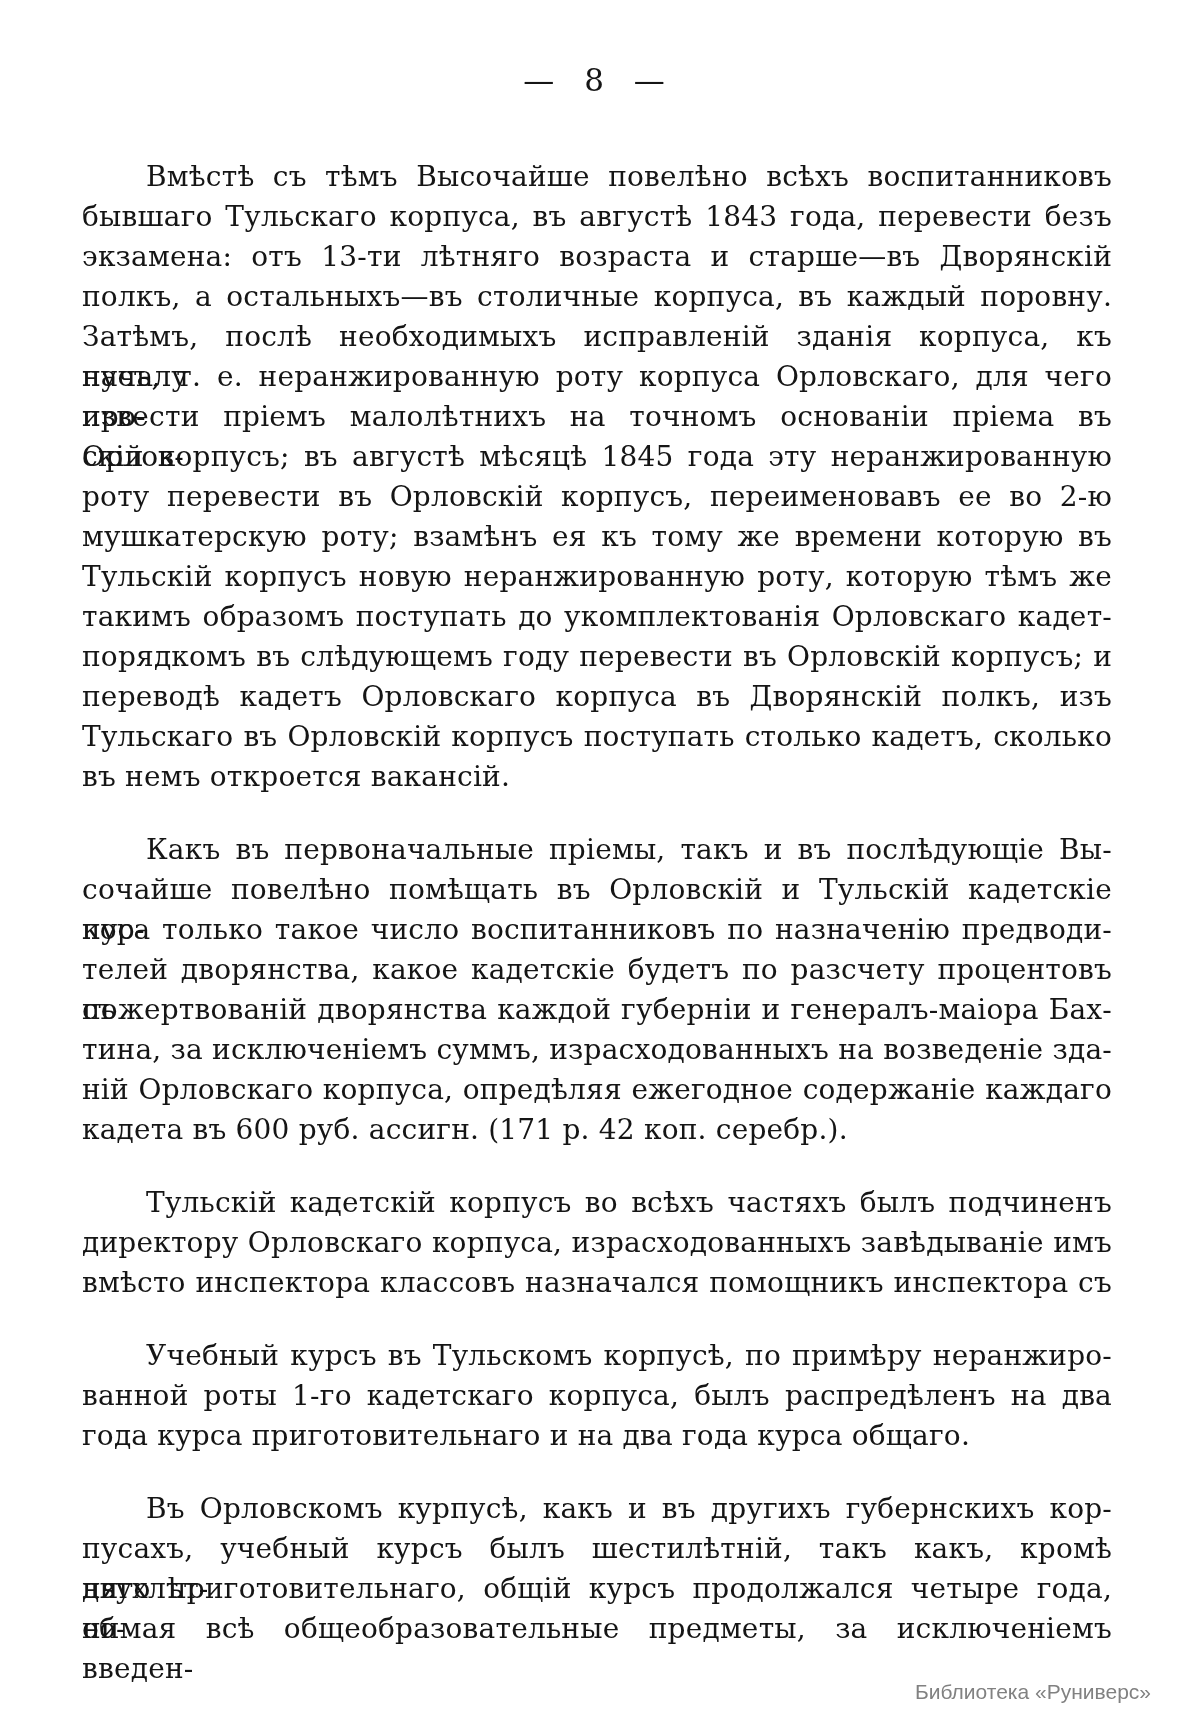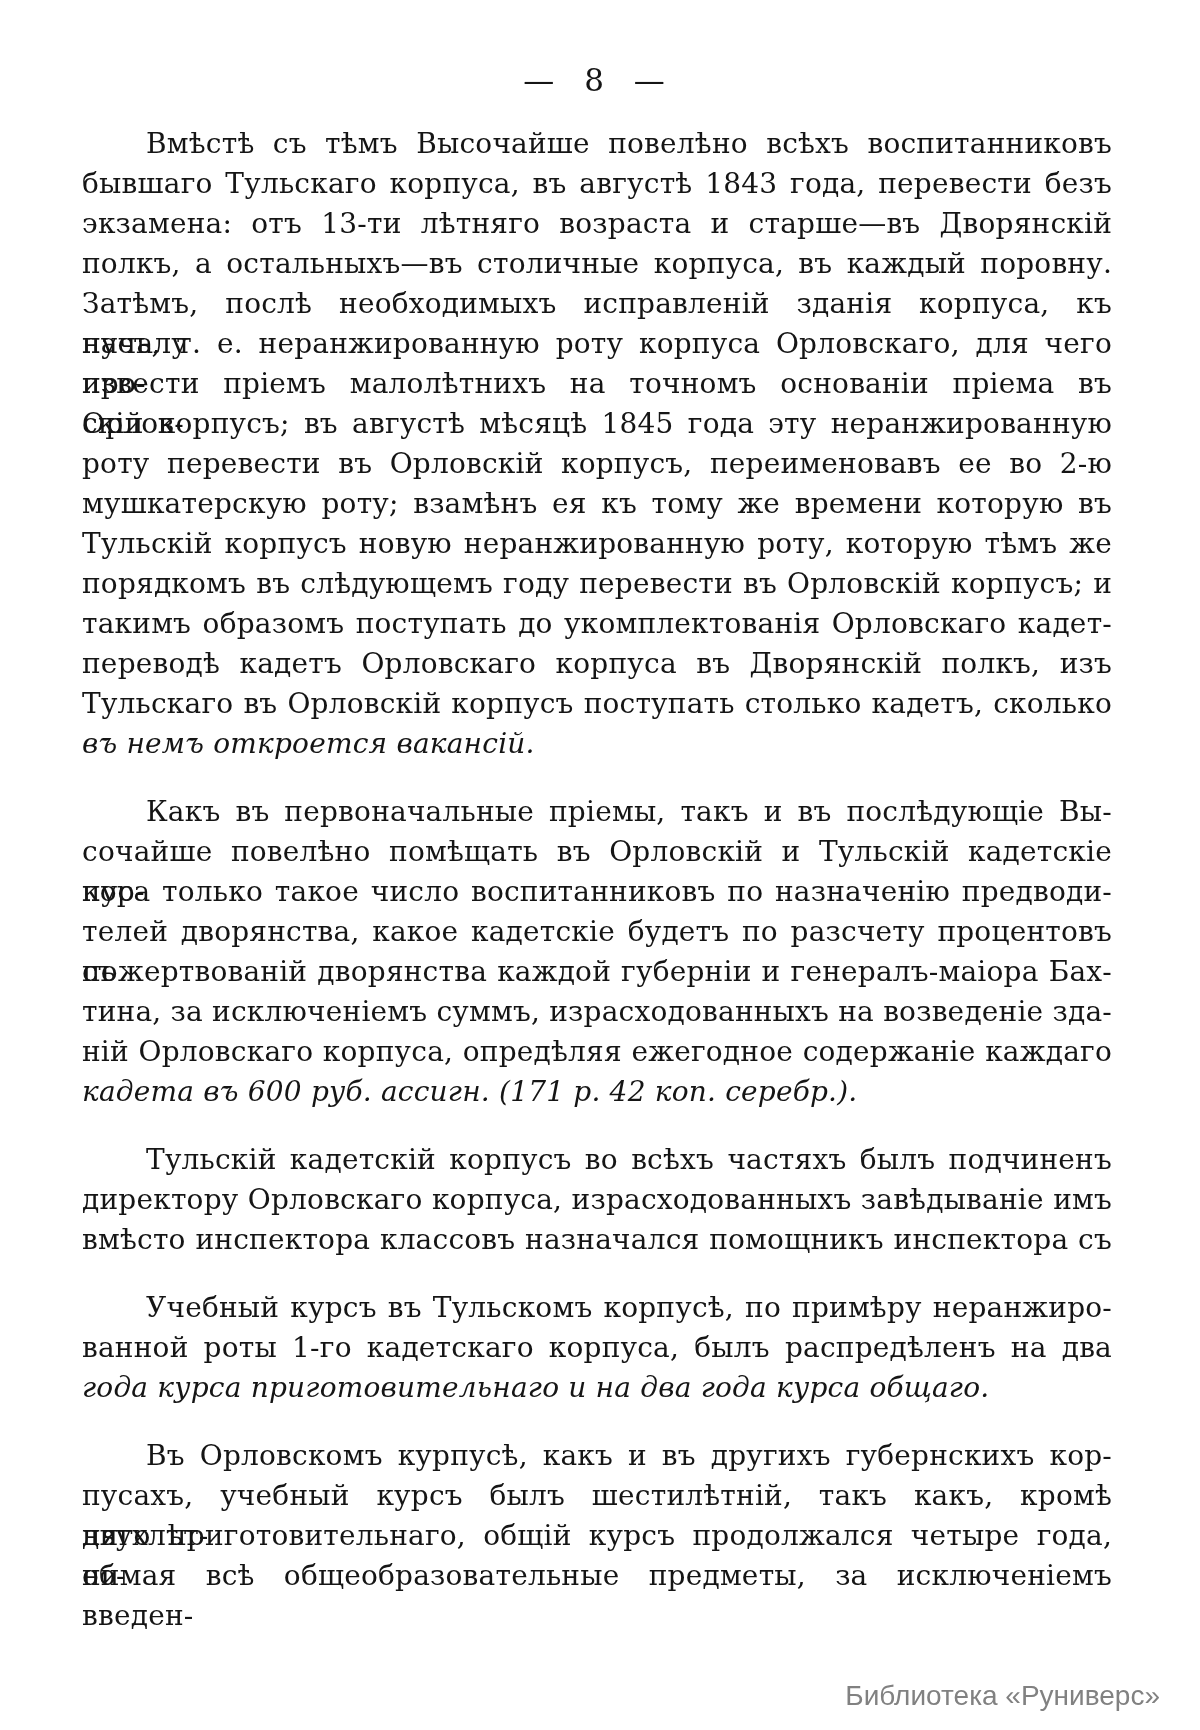--- a/index.html
+++ b/index.html
@@ -38,31 +38,31 @@
   }
   .line {
     height: 40px;
     line-height: 40px;
     text-align: justify;
     text-align-last: justify;
     letter-spacing: 0.2px;
   }
   .line.indent {
     padding-left: 64px;
+    margin-top: 33px;
   }
   .line.end {
     text-align-last: left;
-    font-style: italic;
   }
   .watermark {
     position: absolute;
     top: 1680px;
-    right: 40px;
+    right: 49px;
     font-family: "Liberation Sans", sans-serif;
-    font-size: 28px;
+    font-size: 21px;
     color: #818181;
   }
 </style>
 </head>
 <body>
 
 <div class="page-number">— 8 —</div>
 
 <div class="text-block">
 
@@ -72,22 +72,22 @@
     <div class="line">бывшаго Тульскаго корпуса, въ августѣ 1843 года, перевести безъ</div>
     <div class="line">экзамена: отъ 13-ти лѣтняго возраста и старше—въ Дворянскій</div>
     <div class="line">полкъ, а остальныхъ—въ столичные корпуса, въ каждый поровну.</div>
     <div class="line">Затѣмъ, послѣ необходимыхъ исправленій зданія корпуса, къ началу</div>
     <div class="line">пусъ, т. е. неранжированную роту корпуса Орловскаго, для чего про-</div>
     <div class="line">извести пріемъ малолѣтнихъ на точномъ основаніи пріема въ Орлов-</div>
     <div class="line">скій корпусъ; въ августѣ мѣсяцѣ 1845 года эту неранжированную</div>
     <div class="line">роту перевести въ Орловскій корпусъ, переименовавъ ее во 2-ю</div>
     <div class="line">мушкатерскую роту; взамѣнъ ея къ тому же времени которую въ</div>
     <div class="line">Тульскій корпусъ новую неранжированную роту, которую тѣмъ же</div>
+    <div class="line">такимъ образомъ поступать до укомплектованія Орловскаго кадет-</div>
     <div class="line">порядкомъ въ слѣдующемъ году перевести въ Орловскій корпусъ; и</div>
-    <div class="line">такимъ образомъ поступать до укомплектованія Орловскаго кадет-</div>
     <div class="line">переводѣ кадетъ Орловскаго корпуса въ Дворянскій полкъ, изъ</div>
     <div class="line">Тульскаго въ Орловскій корпусъ поступать столько кадетъ, сколько</div>
     <div class="line end">въ немъ откроется вакансій.</div>
   <p></p>
 
   <p class="para">
     </p>
     <div class="line indent">Какъ въ первоначальные пріемы, такъ и въ послѣдующіе Вы-</div>
     <div class="line">сочайше повелѣно помѣщать въ Орловскій и Тульскій кадетскіе кор-</div>
     <div class="line">пуса только такое число воспитанниковъ по назначенію предводи-</div>

